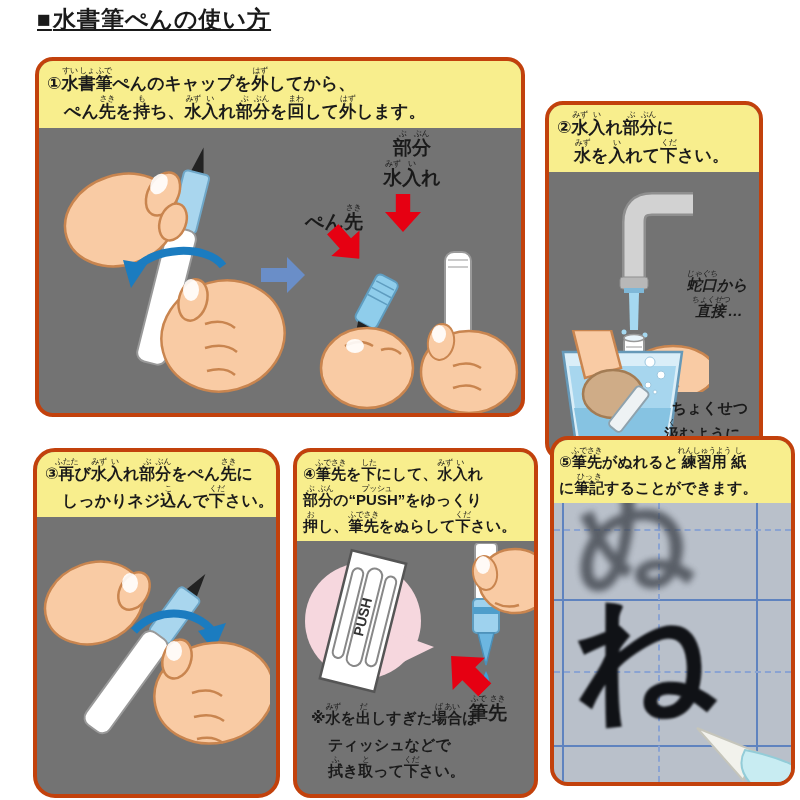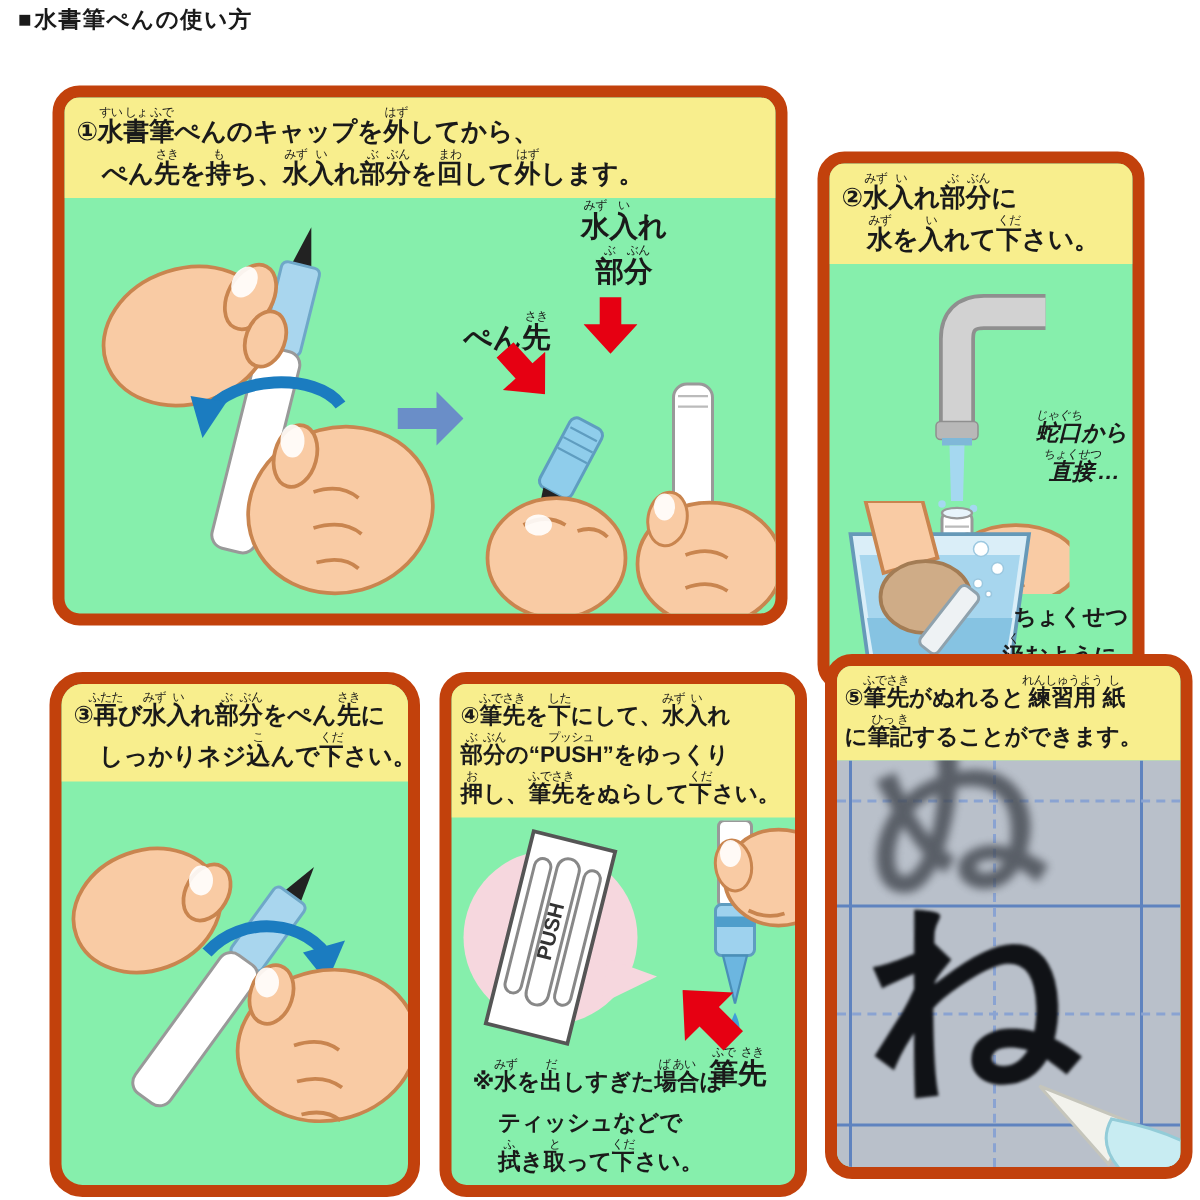--- a/index.html
+++ b/index.html
@@ -1,20 +1,20 @@
 <!DOCTYPE html>
 <html><head>
 <meta charset="utf-8">
 <style>
   html,body{margin:0;padding:0;background:#fff;}
   .page{position:relative;width:800px;height:800px;background:#fff;overflow:hidden;
         font-family:"Liberation Sans","DejaVu Sans",sans-serif;color:#1a1a1a;}
-  .doc-title{position:absolute;left:12px;top:4px;font-size:15px;font-weight:bold;letter-spacing:1px;}
+  .doc-title{position:absolute;left:37px;top:4px;font-size:23px;font-weight:bold;letter-spacing:1px;text-decoration:underline;}
   .doc-title .sq{margin-right:1px;}
-  .panel{position:absolute;background:#86efac;border:8px solid #c2410c;border-radius:18px;
+  .panel{position:absolute;background:#737373;border:4px solid #c2410c;border-radius:18px;
          overflow:hidden;box-sizing:border-box;display:flex;flex-direction:column;}
   .panel-header{background:#f8ee8d;padding:4px 10px 7px 8px;font-weight:bold;}
   .panel-body{position:relative;flex:1;}
   .jp-line{display:block;line-height:1.06;padding-top:10px;white-space:nowrap;}
   .indent1{padding-left:17px;}
   rt{font-size:8px;font-weight:normal;letter-spacing:-0.5px;}
   ruby{ruby-align:center;}
   .fs17 .jp-line{font-size:17px;}
   .fs16 .jp-line{font-size:16px;}
   .fs15 .jp-line{font-size:15px;}
@@ -70,22 +70,22 @@
         </g>
         <ellipse cx="134" cy="156" rx="8" ry="11" fill="#fff" opacity=".9"></ellipse>
         <path d="M 148,190 q 18,-6 30,4 M 148,214 q 20,-6 32,4 M 150,237 q 18,-5 28,4" stroke="#c9854f" stroke-width="2.5" fill="none"></path>
       </svg>
 
       <svg class="abs" style="left:222px;top:128px;" width="44" height="38" viewBox="0 0 44 38">
         <polygon points="0,12 26,12 26,1 44,19 26,37 26,26 0,26" fill="#6a8ec8"></polygon>
       </svg>
 
       <div class="label-big" style="left:330px;top:0px;width:86px;">
+        <span class="jp-line"><ruby>部<rt>ぶ</rt></ruby><ruby>分<rt>ぶん</rt></ruby></span>
         <span class="jp-line"><ruby>水<rt>みず</rt></ruby><ruby>入<rt>い</rt></ruby>れ</span>
-        <span class="jp-line"><ruby>部<rt>ぶ</rt></ruby><ruby>分<rt>ぶん</rt></ruby></span>
       </div>
       <svg class="abs" style="left:346px;top:66px;" width="36" height="38" viewBox="0 0 40 42">
         <polygon points="12,0 28,0 28,20 40,20 20,42 0,20 12,20" fill="#e60012"></polygon>
       </svg>
       <div class="label-big" style="left:252px;top:74px;width:86px;">
         <span class="jp-line">ぺん<ruby>先<rt>さき</rt></ruby></span>
       </div>
       <svg class="abs" style="left:288px;top:96px;transform:rotate(-42deg);" width="38" height="40" viewBox="0 0 40 42">
         <polygon points="12,0 28,0 28,20 40,20 20,42 0,20 12,20" fill="#e60012"></polygon>
       </svg>

